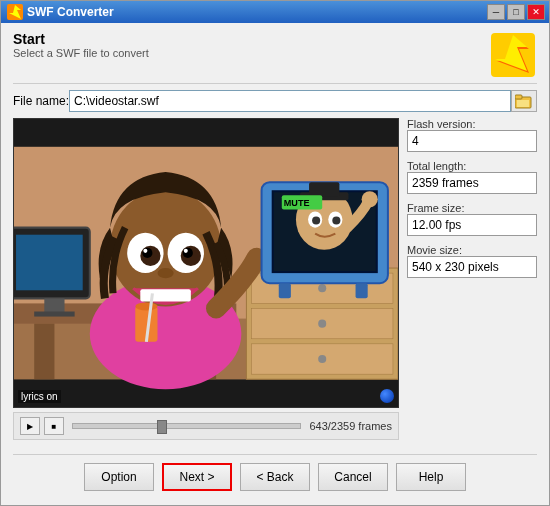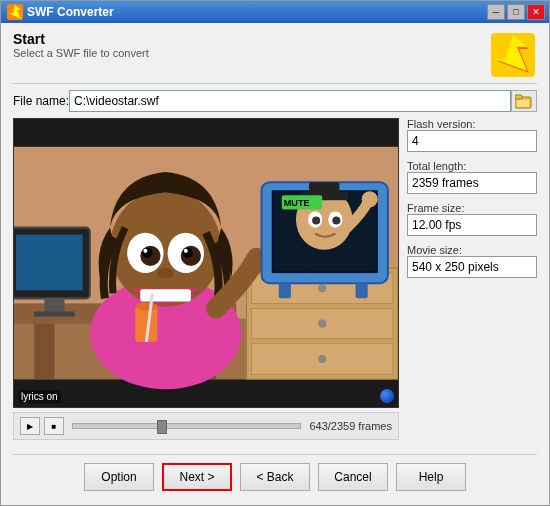--- a/index.html
+++ b/index.html
@@ -462,21 +462,21 @@
         <div class="info-group">
           <span class="info-label">Frame size:</span>
           <div class="info-value-box">
             <span>12.00 fps</span>
           </div>
         </div>
 
         <div class="info-group">
           <span class="info-label">Movie size:</span>
           <div class="info-value-box">
-            <span>540 x 250 pixels</span>
+            <span>540 x 230 pixels</span>
           </div>
         </div>
 
       </div>
     </div>
 
     <div class="button-bar">
       <button class="action-btn">Option</button>
       <button class="action-btn primary">Next &gt;</button>
       <button class="action-btn">&lt; Back</button>

